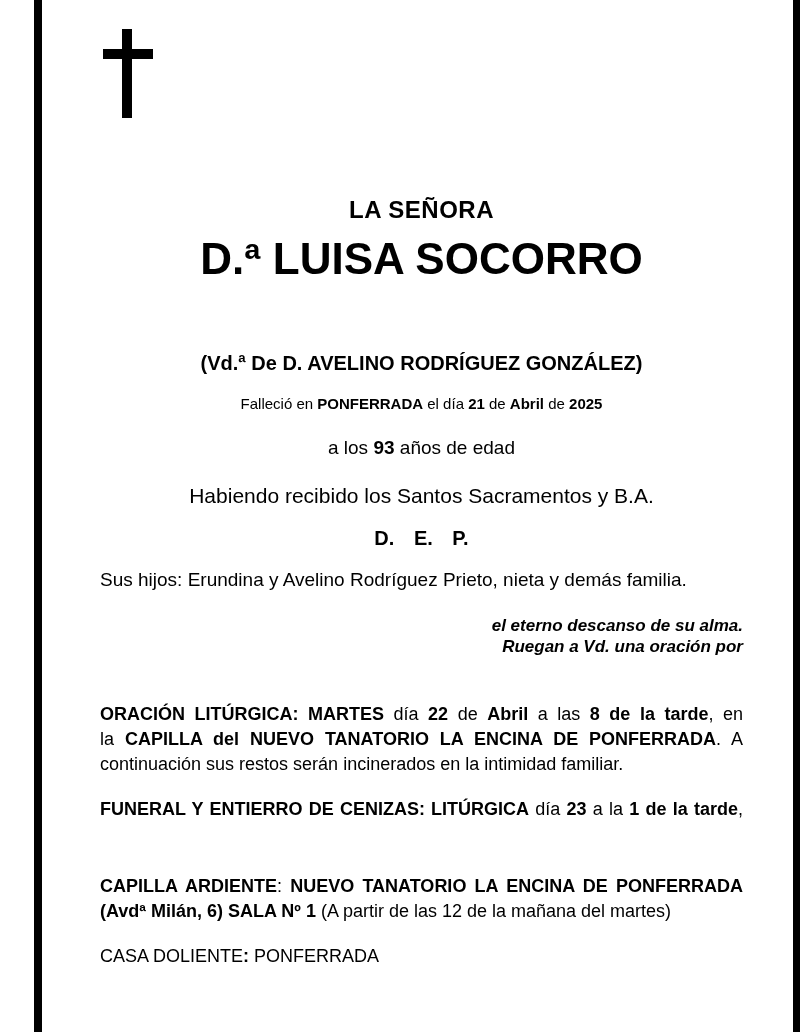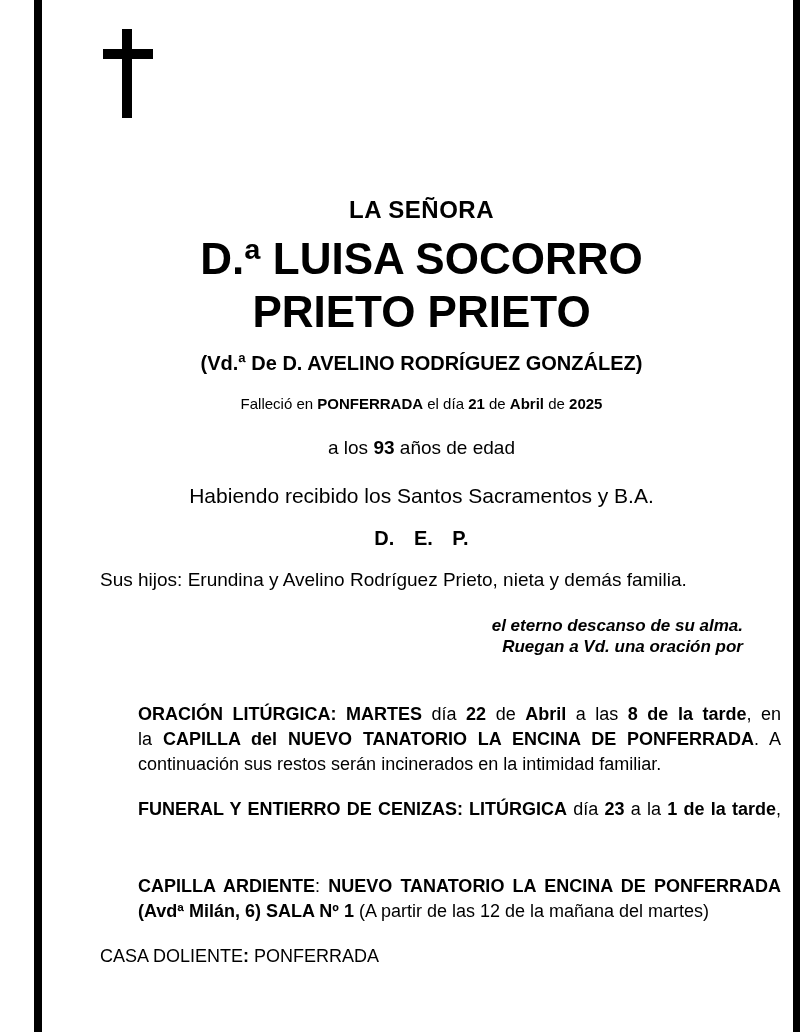--- a/index.html
+++ b/index.html
@@ -26,21 +26,21 @@
 
   .honorific { top: 196px; font-size: 24px; font-weight: 700; letter-spacing: .5px; }
   .deceased  { top: 232px; font-size: 44px; font-weight: 700; line-height: 53px; }
   .widow     { top: 352px; font-size: 20px; font-weight: 700; }
   .death     { top: 395px; font-size: 15px; }
   .age       { top: 437px; font-size: 19px; }
   .sacr      { top: 484px; font-size: 21px; }
   .dep       { top: 527px; font-size: 20px; font-weight: 700; word-spacing: 14px; }
   .family    { top: 569px; font-size: 19px; }
   .prayer    { top: 615px; font-size: 17px; font-weight: 700; font-style: italic; line-height: 21px; }
-  .para      { font-size: 18px; line-height: 25px; margin-left: 38px; }
+  .para      { font-size: 18px; line-height: 25px; }
   .para1     { top: 702px; }
   .para2     { top: 797px; }
   .para3     { top: 874px; }
   .casa      { top: 946px; font-size: 18px; }
 
   .jl { text-align: justify; text-align-last: justify; }
   .b  { font-weight: 700; }
 </style>
 </head>
 <body>
@@ -50,21 +50,20 @@
 
 <div class="cross">
   <div class="stem"></div>
   <div class="arm"></div>
 </div>
 
 <div class="sec center honorific nowrap">LA SEÑORA</div>
 
 <div class="sec center deceased">
   <div class="nowrap">D.ª LUISA SOCORRO</div>
-  <div class="nowrap">PRIETO PRIETO</div>
 </div>
 
 <div class="sec center widow nowrap">(Vd.ª De D. AVELINO RODRÍGUEZ GONZÁLEZ)</div>
 
 <div class="sec center death nowrap"><span>Falleció en </span><span class="b">PONFERRADA</span><span> el día </span><span class="b">21</span><span> de </span><span class="b">Abril</span><span> de </span><span class="b">2025</span></div>
 
 <div class="sec center age nowrap"><span>a los </span><span class="b">93</span><span> años de edad</span></div>
 
 <div class="sec center sacr nowrap">Habiendo recibido los Santos Sacramentos y B.A.</div>
 

